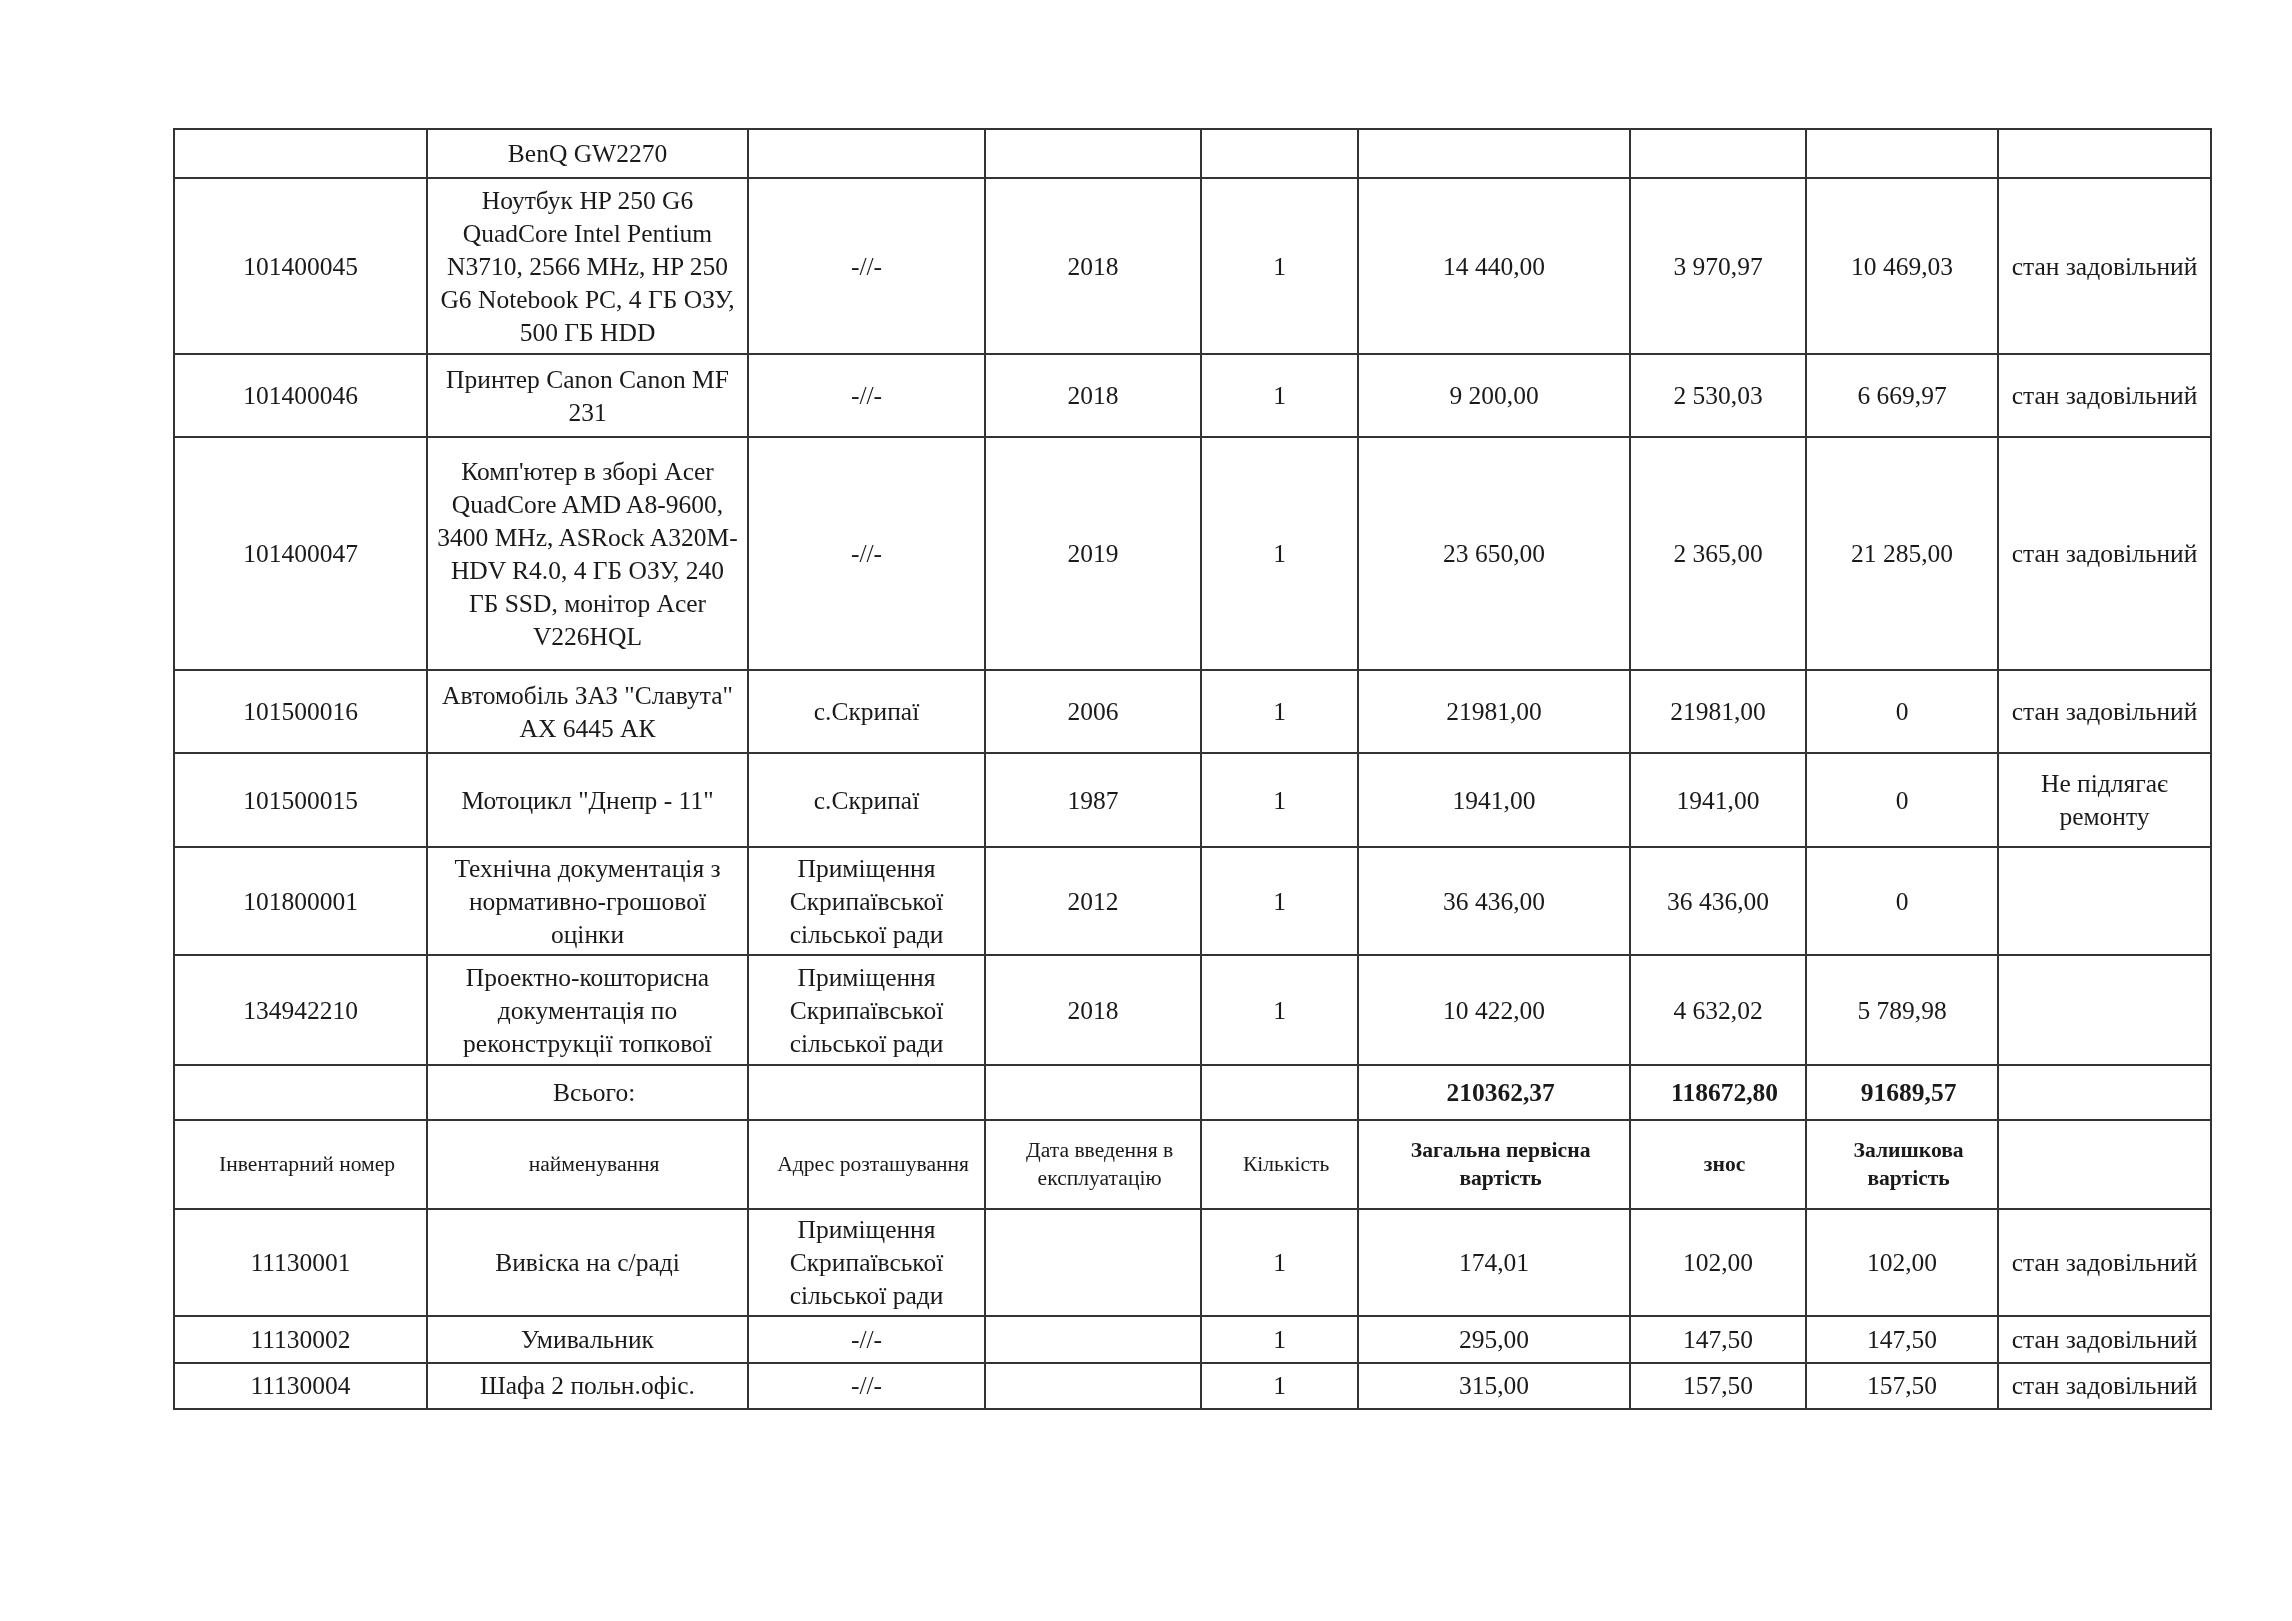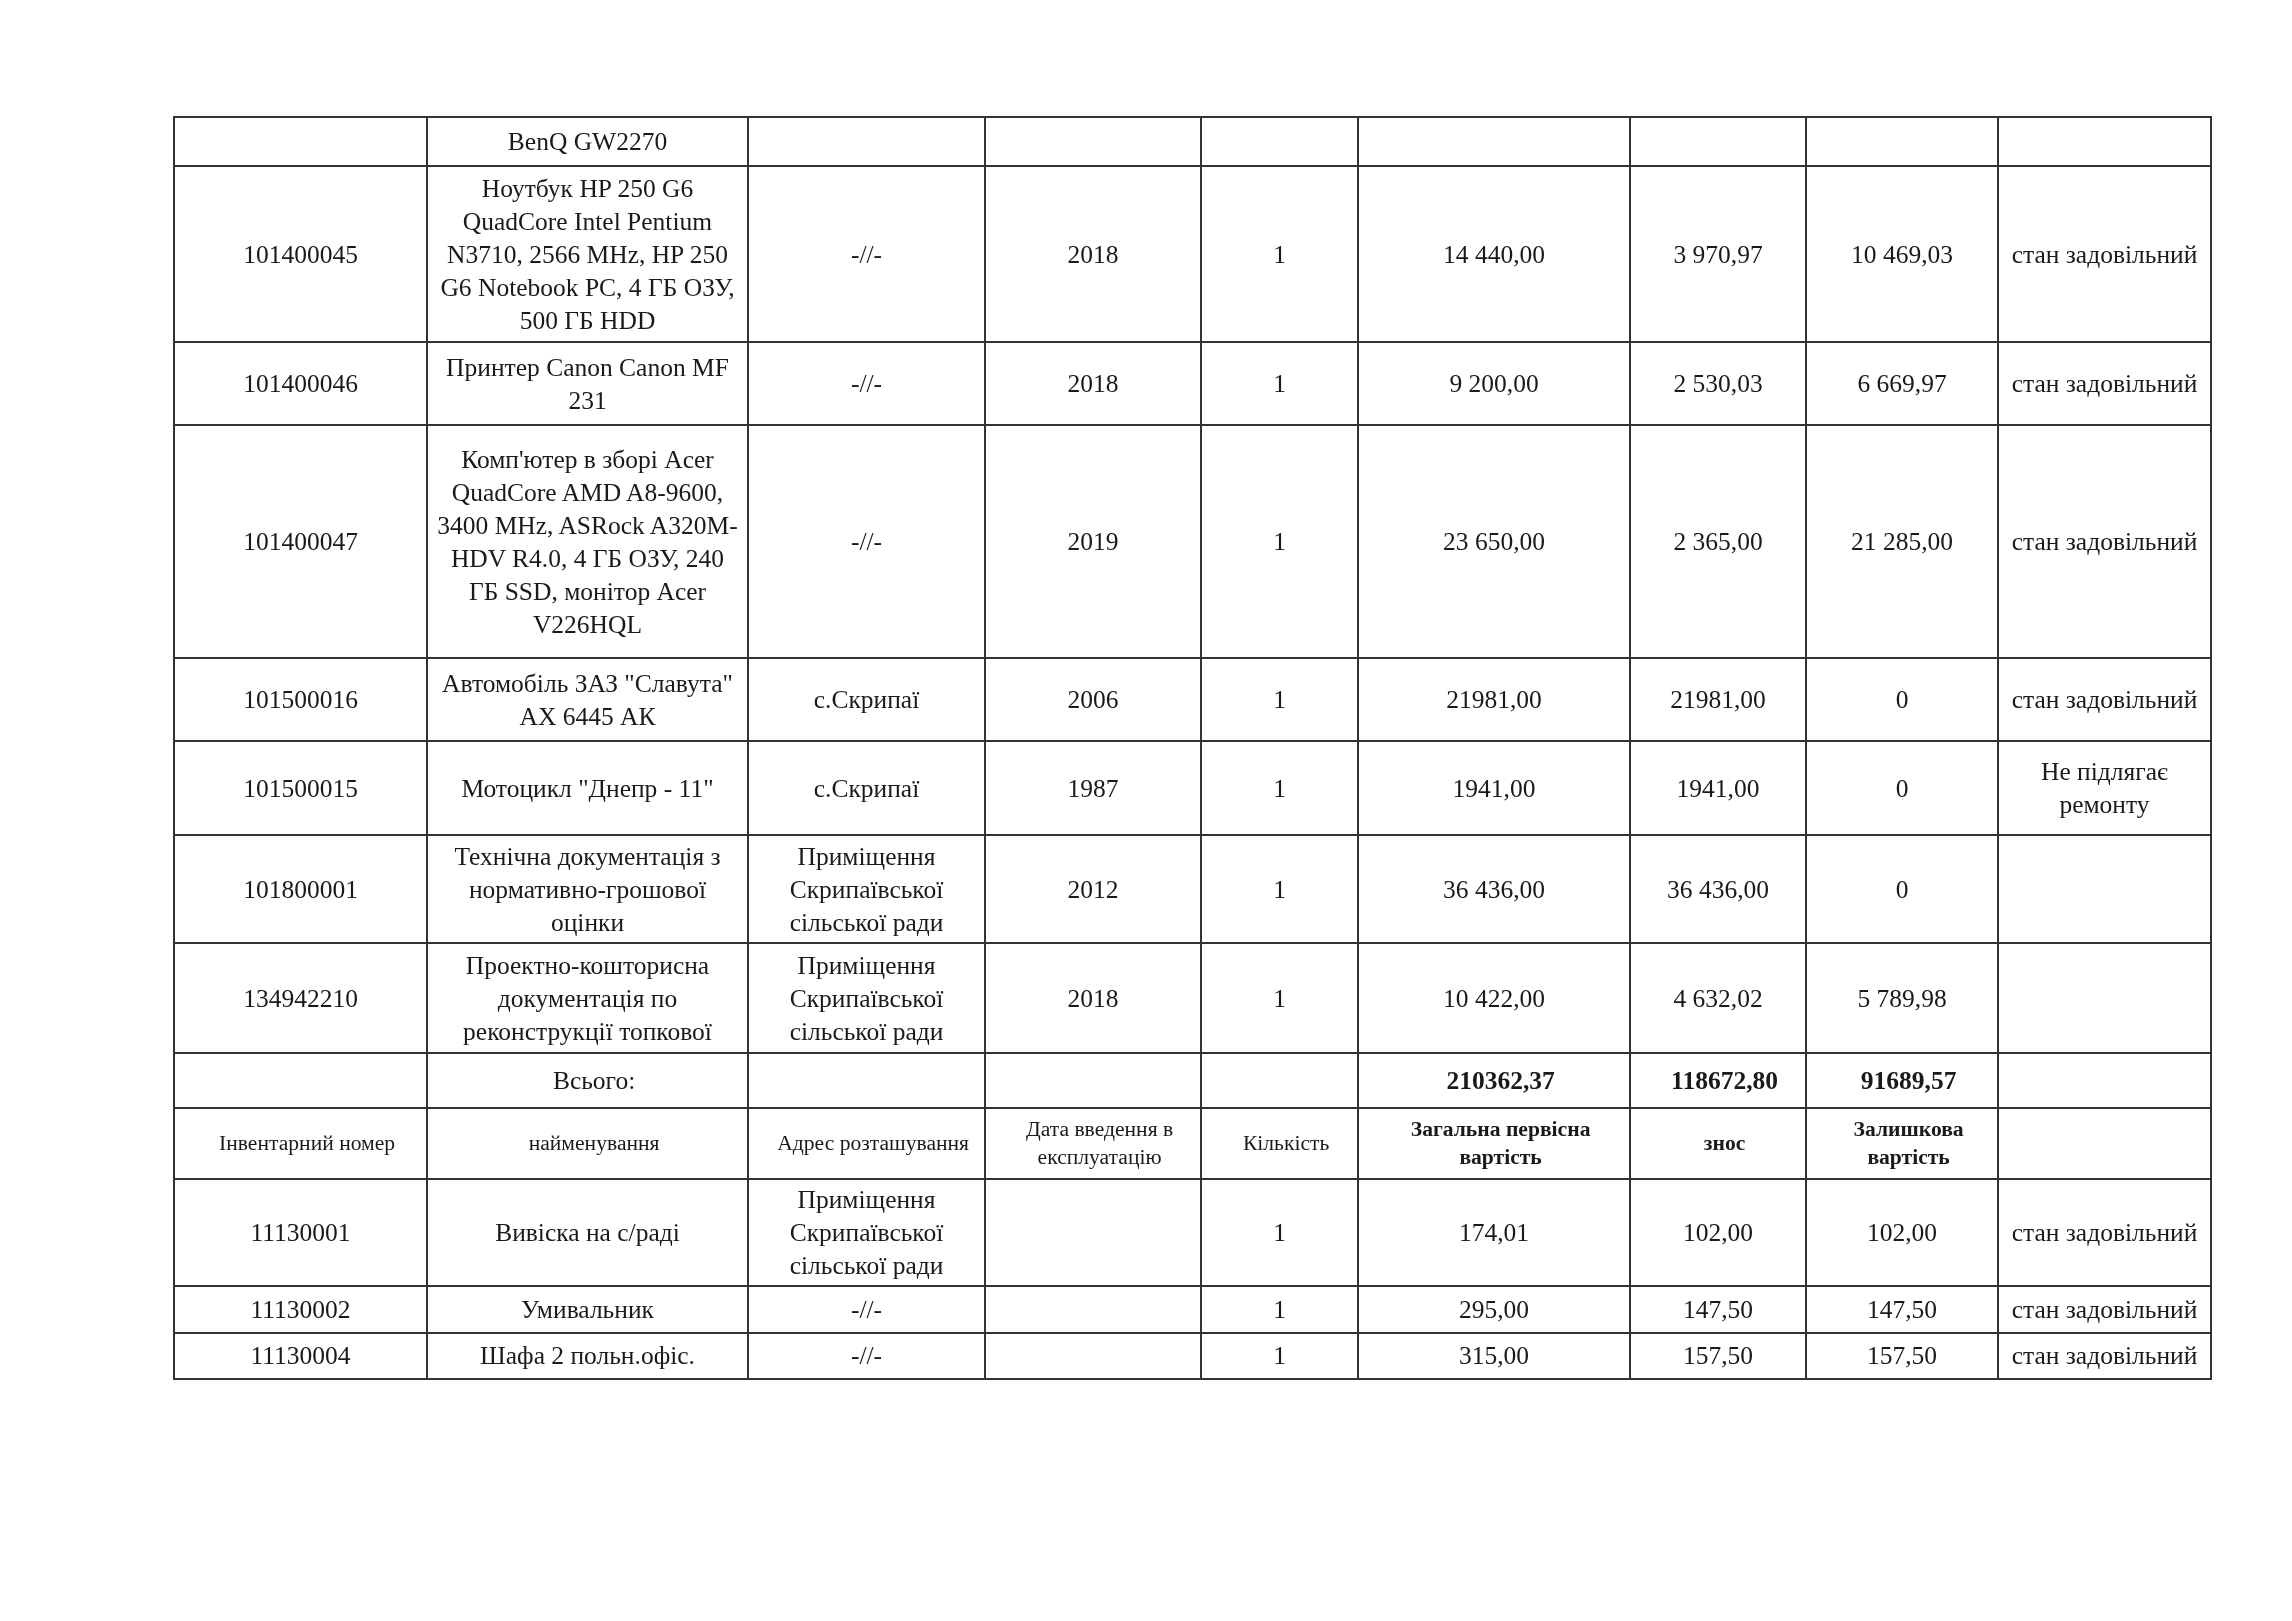--- a/index.html
+++ b/index.html
@@ -11,21 +11,21 @@
     position: relative;
     width: 2293px;
     height: 1621px;
     background: #ffffff;
     font-family: "Liberation Serif", "DejaVu Serif", serif;
     color: #1a1a1a;
   }
   table.inv {
     position: absolute;
     left: 173px;
-    top: 116px;
+    top: 128px;
     width: 2037px;
     border-collapse: collapse;
     table-layout: fixed;
   }
   table.inv td {
     border: 2px solid #333333;
     font-family: "Liberation Serif", "DejaVu Serif", serif;
     font-size: 25.5px;
     line-height: 33px;
     color: #1a1a1a;
@@ -173,21 +173,21 @@
       <td class="sans">Всього:</td>
       <td></td>
       <td></td>
       <td></td>
       <td class="num b">210362,37</td>
       <td class="num b">118672,80</td>
       <td class="num b">91689,57</td>
       <td></td>
     </tr>
 
-    <tr class="hdr thick" style="height:71px">
+    <tr class="hdr thick" style="height:89px">
       <td>Інвентарний номер</td>
       <td class="hbot">найменування</td>
       <td>Адрес розташування</td>
       <td>Дата введення в експлуатацію</td>
       <td>Кількість</td>
       <td class="b">Загальна первісна вартість</td>
       <td class="b">знос</td>
       <td class="b">Залишкова вартість</td>
       <td></td>
     </tr>

